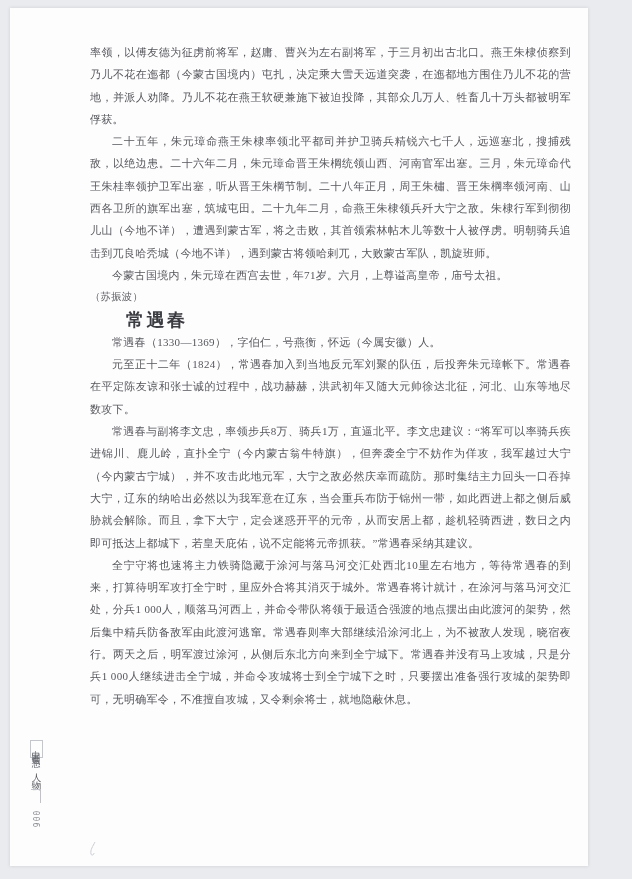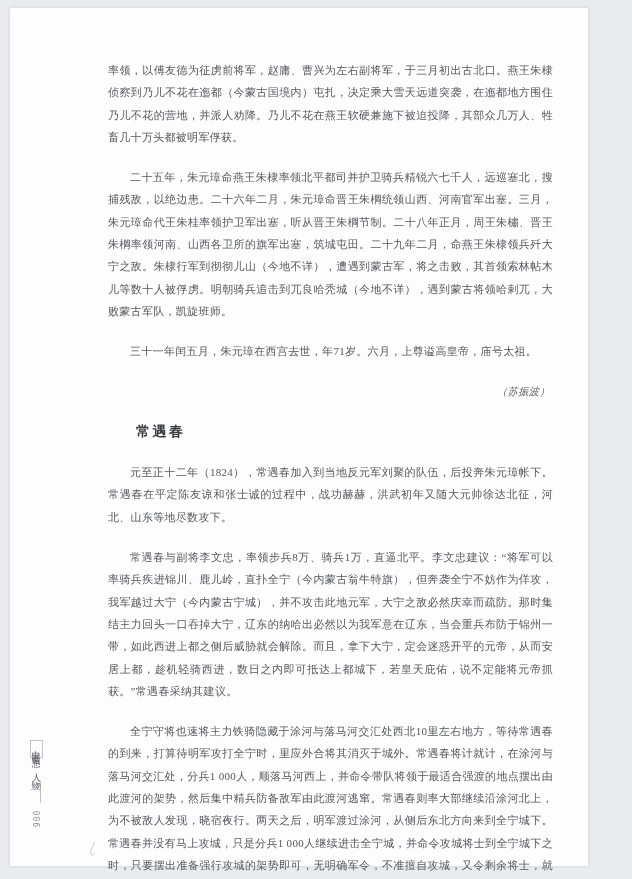--- a/index.html
+++ b/index.html
@@ -11,28 +11,28 @@
   .page{
     position:absolute;left:10px;top:8px;width:578px;height:858px;
     background:#fdfdfe;
     box-shadow:0 0 3px rgba(120,130,145,0.25);
   }
   .text-col{
     position:absolute;left:80px;top:33px;width:481px;
     color:#56575c;font-size:11px;line-height:22.3px;
     text-align:justify;letter-spacing:0.3px;
   }
-  .text-col p{margin:18px;text-indent:2em;}
+  .text-col p{margin:0;text-indent:2em;}
   .text-col p.no-indent{text-indent:0;}
   .attribution{
-    text-align:right;text-indent:0 !important;
-    font-size:10.3px;color:#5c5d62;padding-right:3px;font-style:italic;
+    text-indent:0 !important;
+    font-size:10.3px;color:#5c5d62;padding-right:3px;
   }
   .section-heading{
-    font-size:14px;font-weight:bold;color:#3b3c41;
+    font-size:18px;font-weight:bold;color:#3b3c41;
     letter-spacing:2.5px;margin:27px 0 25px 0;text-indent:0;
   }
   .spine{
     position:absolute;left:16px;top:732px;width:20px;
     display:flex;flex-direction:column;align-items:center;
     color:#6a6c72;
   }
   .series-box{
     writing-mode:vertical-rl;text-orientation:upright;
     font-size:8.5px;letter-spacing:2px;line-height:11px;
@@ -55,25 +55,26 @@
   .stray-mark{position:absolute;left:76px;top:832px;opacity:0.55;}
 </style>
 </head>
 <body>
 
 <div class="page">
 
   <div class="text-col">
     <p class="no-indent">率领，以傅友德为征虏前将军，赵庸、曹兴为左右副将军，于三月初出古北口。燕王朱棣侦察到乃儿不花在迤都（今蒙古国境内）屯扎，决定乘大雪天远道突袭，在迤都地方围住乃儿不花的营地，并派人劝降。乃儿不花在燕王软硬兼施下被迫投降，其部众几万人、牲畜几十万头都被明军俘获。</p>
     <p>二十五年，朱元璋命燕王朱棣率领北平都司并护卫骑兵精锐六七千人，远巡塞北，搜捕残敌，以绝边患。二十六年二月，朱元璋命晋王朱棡统领山西、河南官军出塞。三月，朱元璋命代王朱桂率领护卫军出塞，听从晋王朱棡节制。二十八年正月，周王朱橚、晋王朱棡率领河南、山西各卫所的旗军出塞，筑城屯田。二十九年二月，命燕王朱棣领兵歼大宁之敌。朱棣行军到彻彻儿山（今地不详），遭遇到蒙古军，将之击败，其首领索林帖木儿等数十人被俘虏。明朝骑兵追击到兀良哈秃城（今地不详），遇到蒙古将领哈剌兀，大败蒙古军队，凯旋班师。</p>
-    <p>三十一年闰五月，朱元璋在西宫去世，年71岁。六月，上尊谥高皇帝，庙号太祖。</p>
+    <p>今蒙古国境内，朱元璋在西宫去世，年71岁。六月，上尊谥高皇帝，庙号太祖。</p>
     <p class="attribution">（苏振波）</p>
 
     <p class="section-heading">常遇春</p>
 
+    <p>常遇春（1330—1369），字伯仁，号燕衡，怀远（今属安徽）人。</p>
     <p>元至正十二年（1824），常遇春加入到当地反元军刘聚的队伍，后投奔朱元璋帐下。常遇春在平定陈友谅和张士诚的过程中，战功赫赫，洪武初年又随大元帅徐达北征，河北、山东等地尽数攻下。</p>
     <p>常遇春与副将李文忠，率领步兵8万、骑兵1万，直逼北平。李文忠建议：“将军可以率骑兵疾进锦川、鹿儿岭，直扑全宁（今内蒙古翁牛特旗），但奔袭全宁不妨作为佯攻，我军越过大宁（今内蒙古宁城），并不攻击此地元军，大宁之敌必然庆幸而疏防。那时集结主力回头一口吞掉大宁，辽东的纳哈出必然以为我军意在辽东，当会重兵布防于锦州一带，如此西进上都之侧后威胁就会解除。而且，拿下大宁，定会迷惑开平的元帝，从而安居上都，趁机轻骑西进，数日之内即可抵达上都城下，若皇天庇佑，说不定能将元帝抓获。”常遇春采纳其建议。</p>
     <p>全宁守将也速将主力铁骑隐藏于涂河与落马河交汇处西北10里左右地方，等待常遇春的到来，打算待明军攻打全宁时，里应外合将其消灭于城外。常遇春将计就计，在涂河与落马河交汇处，分兵1 000人，顺落马河西上，并命令带队将领于最适合强渡的地点摆出由此渡河的架势，然后集中精兵防备敌军由此渡河逃窜。常遇春则率大部继续沿涂河北上，为不被敌人发现，晓宿夜行。两天之后，明军渡过涂河，从侧后东北方向来到全宁城下。常遇春并没有马上攻城，只是分兵1 000人继续进击全宁城，并命令攻城将士到全宁城下之时，只要摆出准备强行攻城的架势即可，无明确军令，不准擅自攻城，又令剩余将士，就地隐蔽休息。</p>
   </div>
 
   <div class="spine">
     <div class="series-box">中国长城志</div>
     <div class="volume">人物</div>
     <div class="bracket"></div>
     <div class="page-num">006</div>

